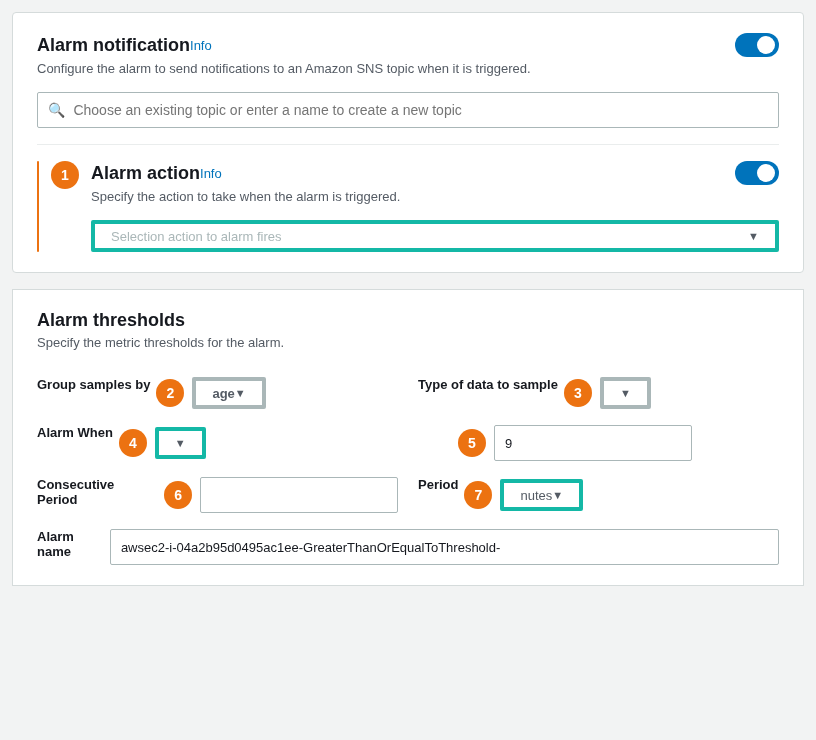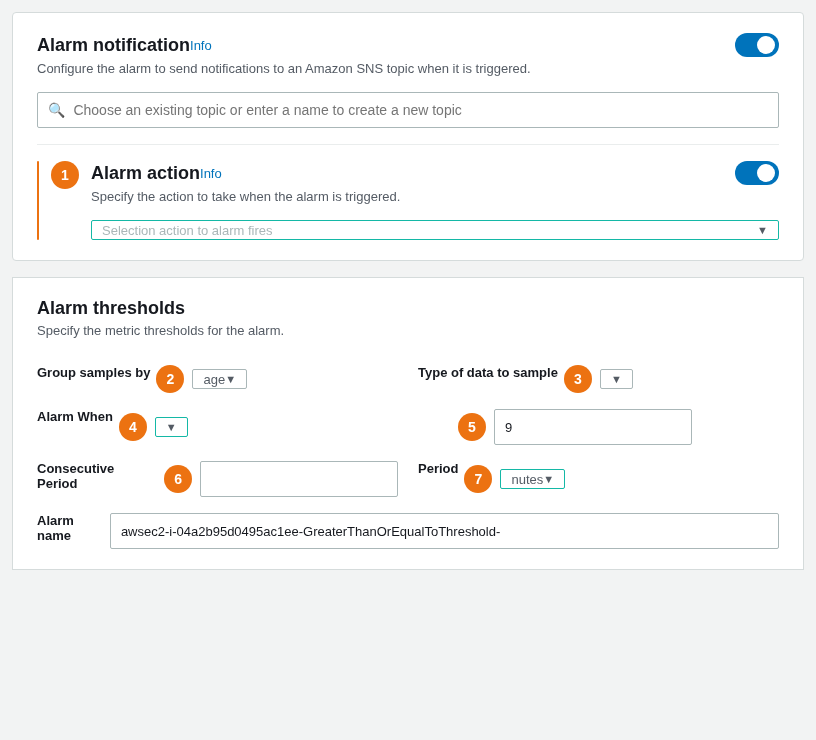--- a/index.html
+++ b/index.html
@@ -105,26 +105,26 @@
       border-radius: 50%;
       color: #fff;
       font-weight: 700;
       font-size: 14px;
       flex-shrink: 0;
     }
 
     
     .dropdown-container {
       position: relative;
-      border: 1px solid #14b8a6;
+      border: 4px solid #14b8a6;
       border-radius: 2px;
-      height: 20px;
-      display: flex;
-      align-items: center;
-      padding: 0 10px;
+      height: 32px;
+      display: flex;
+      align-items: center;
+      padding: 0 16px;
       background: #fff;
       cursor: pointer;
     }
     .dropdown-value {
       flex: 1;
       font-size: 13px;
       color: #545b64;
     }
     .dropdown-arrow {
       color: #545b64;
@@ -261,21 +261,21 @@
       <span class="section-title">Alarm thresholds</span>
     </div>
   </div>
   <p class="section-desc" style="margin-bottom: 27px;">Specify the metric thresholds for the alarm.</p>
 
   <div class="form-row">
     <div class="form-group half">
       <label class="form-label">Group samples by</label>
       <div class="badge-field-row">
         <div class="step-badge">2</div>
-        <div class="dropdown-container" style="flex:1; border-color: #aab7b8;">
+        <div class="dropdown-container" style="flex:1; border-color: #aab7b8; font-weight: bold;">
           <span class="dropdown-value" style="color:#545b64;">age</span>
           <span class="dropdown-arrow">▼</span>
         </div>
       </div>
     </div>
     <div class="form-group half">
       <label class="form-label">Type of data to sample</label>
       <div class="badge-field-row">
         <div class="step-badge">3</div>
         <div class="dropdown-container" style="flex:1; border-color: #aab7b8;">

